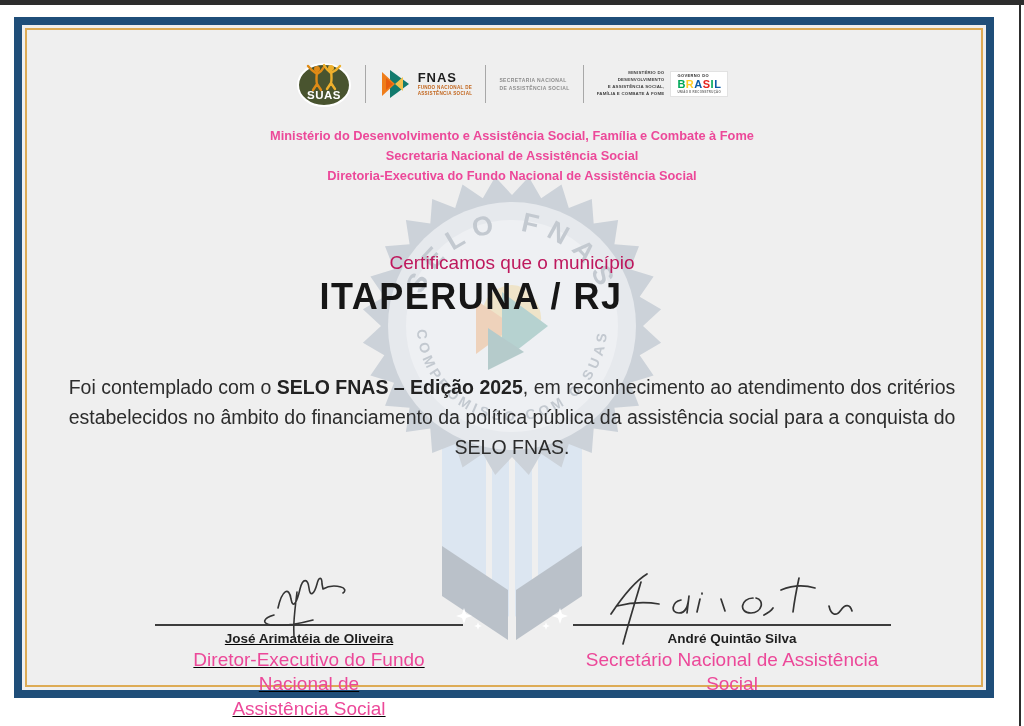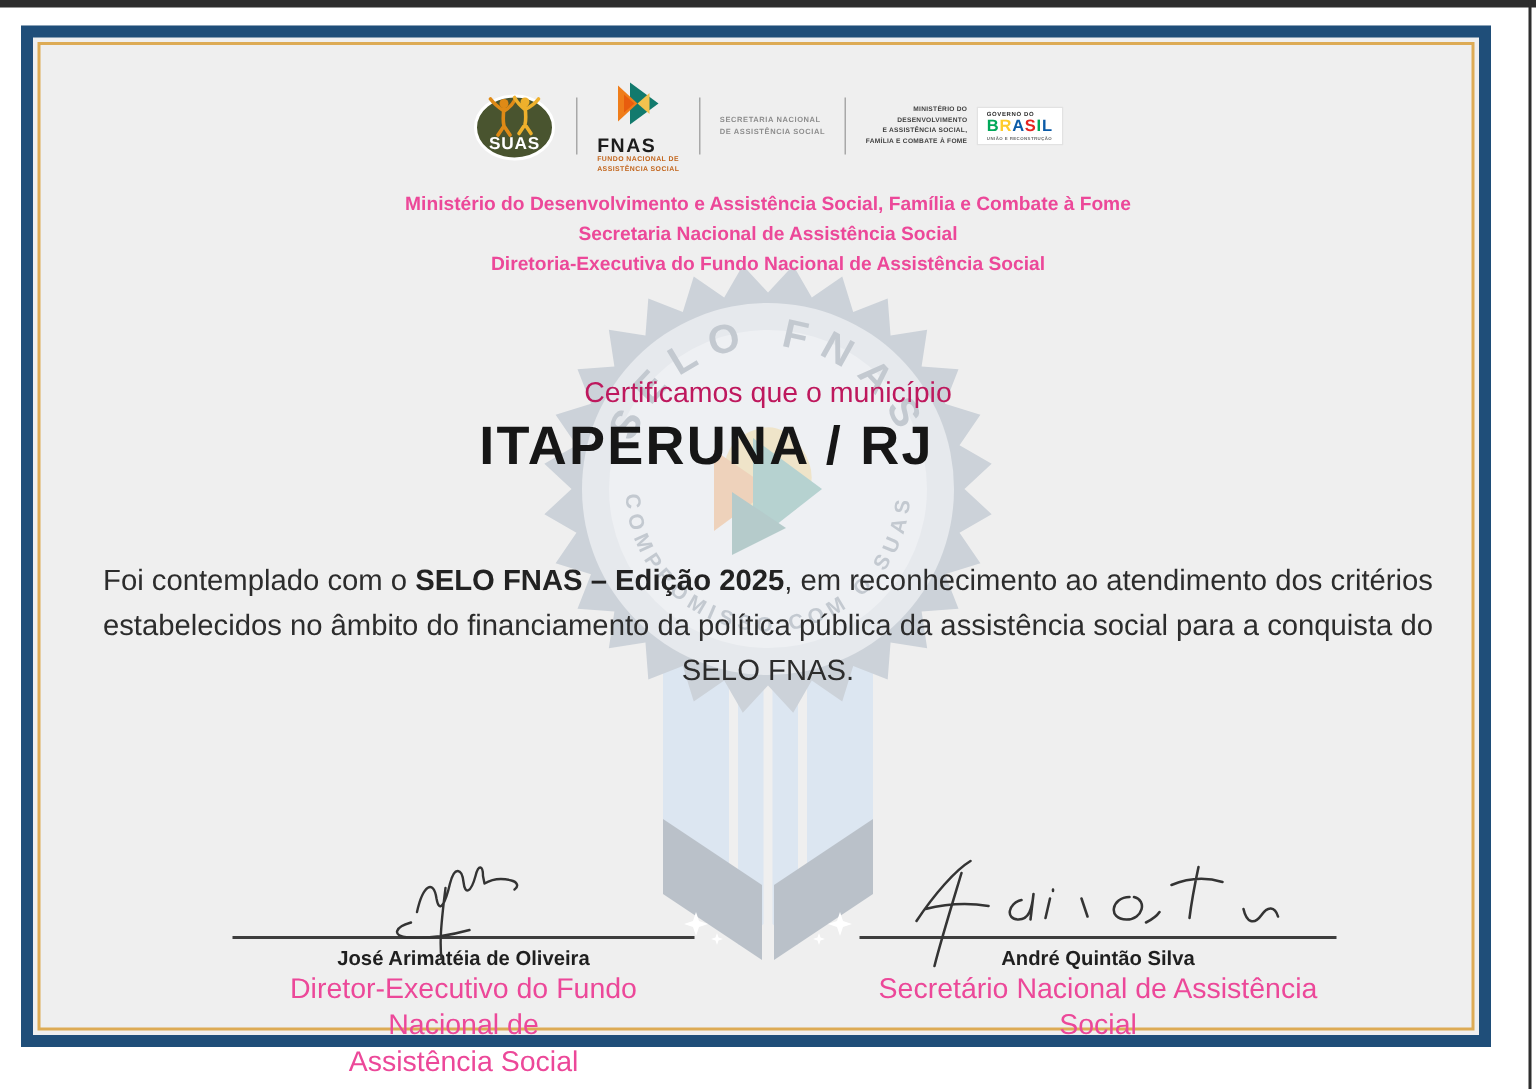--- a/index.html
+++ b/index.html
@@ -20,21 +20,21 @@
   }
   .cert-inner-border{position:absolute;inset:3px;border:2px solid #DDAB55;}
 
   
   .watermark-layer{position:absolute;left:0;top:0;width:1024px;height:726px;z-index:1;pointer-events:none;}
   .content-layer{position:absolute;left:0;top:0;width:1024px;height:726px;z-index:2;}
 
   
   .logos-row{position:absolute;left:0;top:56px;width:1024px;height:56px;display:flex;justify-content:center;align-items:center;gap:13px;}
   .logo-divider{width:1px;height:38px;background:#a8a8a8;}
-  .fnas-logo{display:flex;align-items:center;gap:5px;flex-direction:column;}
+  .fnas-logo{display:flex;align-items:center;gap:5px;}
   .fnas-text{display:flex;flex-direction:column;line-height:1;}
   .fnas-name{font-size:13px;font-weight:bold;color:#1d1d1d;letter-spacing:1px;}
   .fnas-sub{font-size:4.6px;font-weight:bold;color:#c2651c;letter-spacing:.3px;margin-top:1.5px;}
   .snas-logo{display:flex;flex-direction:column;line-height:1.6;}
   .snas-line{font-size:5px;font-weight:bold;color:#8d8d8d;letter-spacing:.4px;}
   .gov-logo{display:flex;align-items:center;gap:6px;}
   .gov-ministry{display:flex;flex-direction:column;text-align:right;line-height:1.55;}
   .gov-ministry span{font-size:4.4px;font-weight:bold;color:#3e3e3e;letter-spacing:.2px;}
   .gov-brand-box{background:#ffffff;border:1px solid #e2e2e2;padding:2px 6px 2px 6px;display:flex;flex-direction:column;align-items:flex-start;line-height:1;}
   .gov-brand-top{font-size:4px;font-weight:bold;color:#2c2c2c;letter-spacing:.4px;margin-bottom:1px;}
@@ -57,21 +57,21 @@
 
   
   .body-paragraph{
     position:absolute;left:57px;top:372px;width:910px;text-align:center;
     font-size:19.5px;color:#2c2c2c;line-height:1.55;
   }
   .body-paragraph b{color:#222;}
 
   
   .sig-block{position:absolute;text-align:center;}
-  .sig-block.left{left:155px;top:624px;width:308px;}
+  .sig-block.left{left:155px;top:624px;width:308px;text-decoration:underline;}
   .sig-block.right{left:573px;top:624px;width:318px;text-align:center;}
   .sig-rule{border-top:2px solid #3d3d3d;height:0;margin-bottom:4px;}
   .sig-name{font-size:13.5px;font-weight:bold;color:#1f1f1f;line-height:1.3;}
   .sig-title{font-size:19px;color:#ec4899;line-height:1.3;}
   .sig-stroke{position:absolute;pointer-events:none;}
   .sig-stroke.left{left:95px;top:-54px;}
   .sig-stroke.right{left:30px;top:-58px;}
 </style>
 </head>
 <body>

